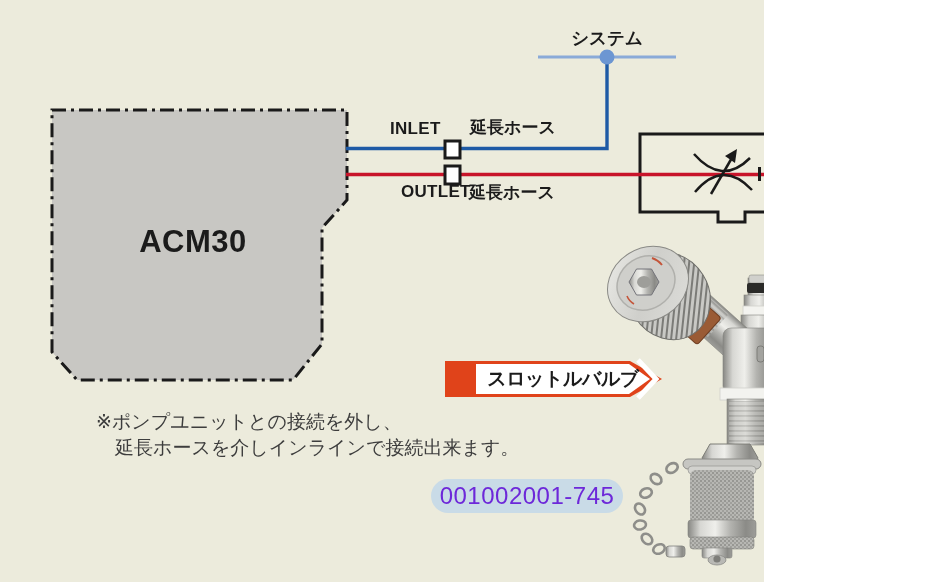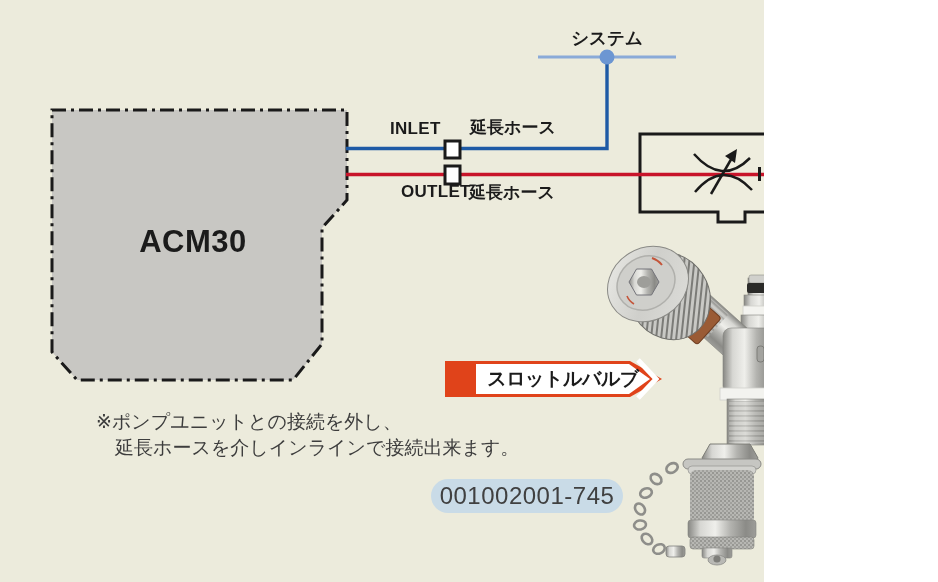--- a/index.html
+++ b/index.html
@@ -16,21 +16,21 @@
   .lbl-hose{font-size:17px;font-weight:700;}
   .lbl-system{font-size:17.5px;font-weight:700;width:110px;text-align:center;}
   .lbl-pump{font-size:31px;font-weight:700;width:150px;text-align:center;letter-spacing:0.5px;}
   .lbl-callout{font-size:19px;font-weight:700;width:152px;text-align:center;letter-spacing:-0.5px;line-height:26px;}
   .note{position:absolute;left:51px;top:409px;font-size:19px;line-height:25.5px;color:#3D3D3D;margin-left:45px;}
   .note .l2{padding-left:19px;}
   .pill{
     position:absolute;left:431px;top:479px;width:192px;height:34px;
     background:#C9DBE7;border-radius:17px;
     display:flex;align-items:center;justify-content:center;
-    font-size:24px;color:#404040;letter-spacing:0.5px;
+    font-size:24px;color:#6d28d9;letter-spacing:0.5px;
   }
 </style>
 </head>
 <body>
 
 <div class="stage">
 
   <svg class="layer" width="938" height="582" viewBox="0 0 938 582">
     <defs>
       <linearGradient id="gV" x1="0" y1="0" x2="1" y2="0">

